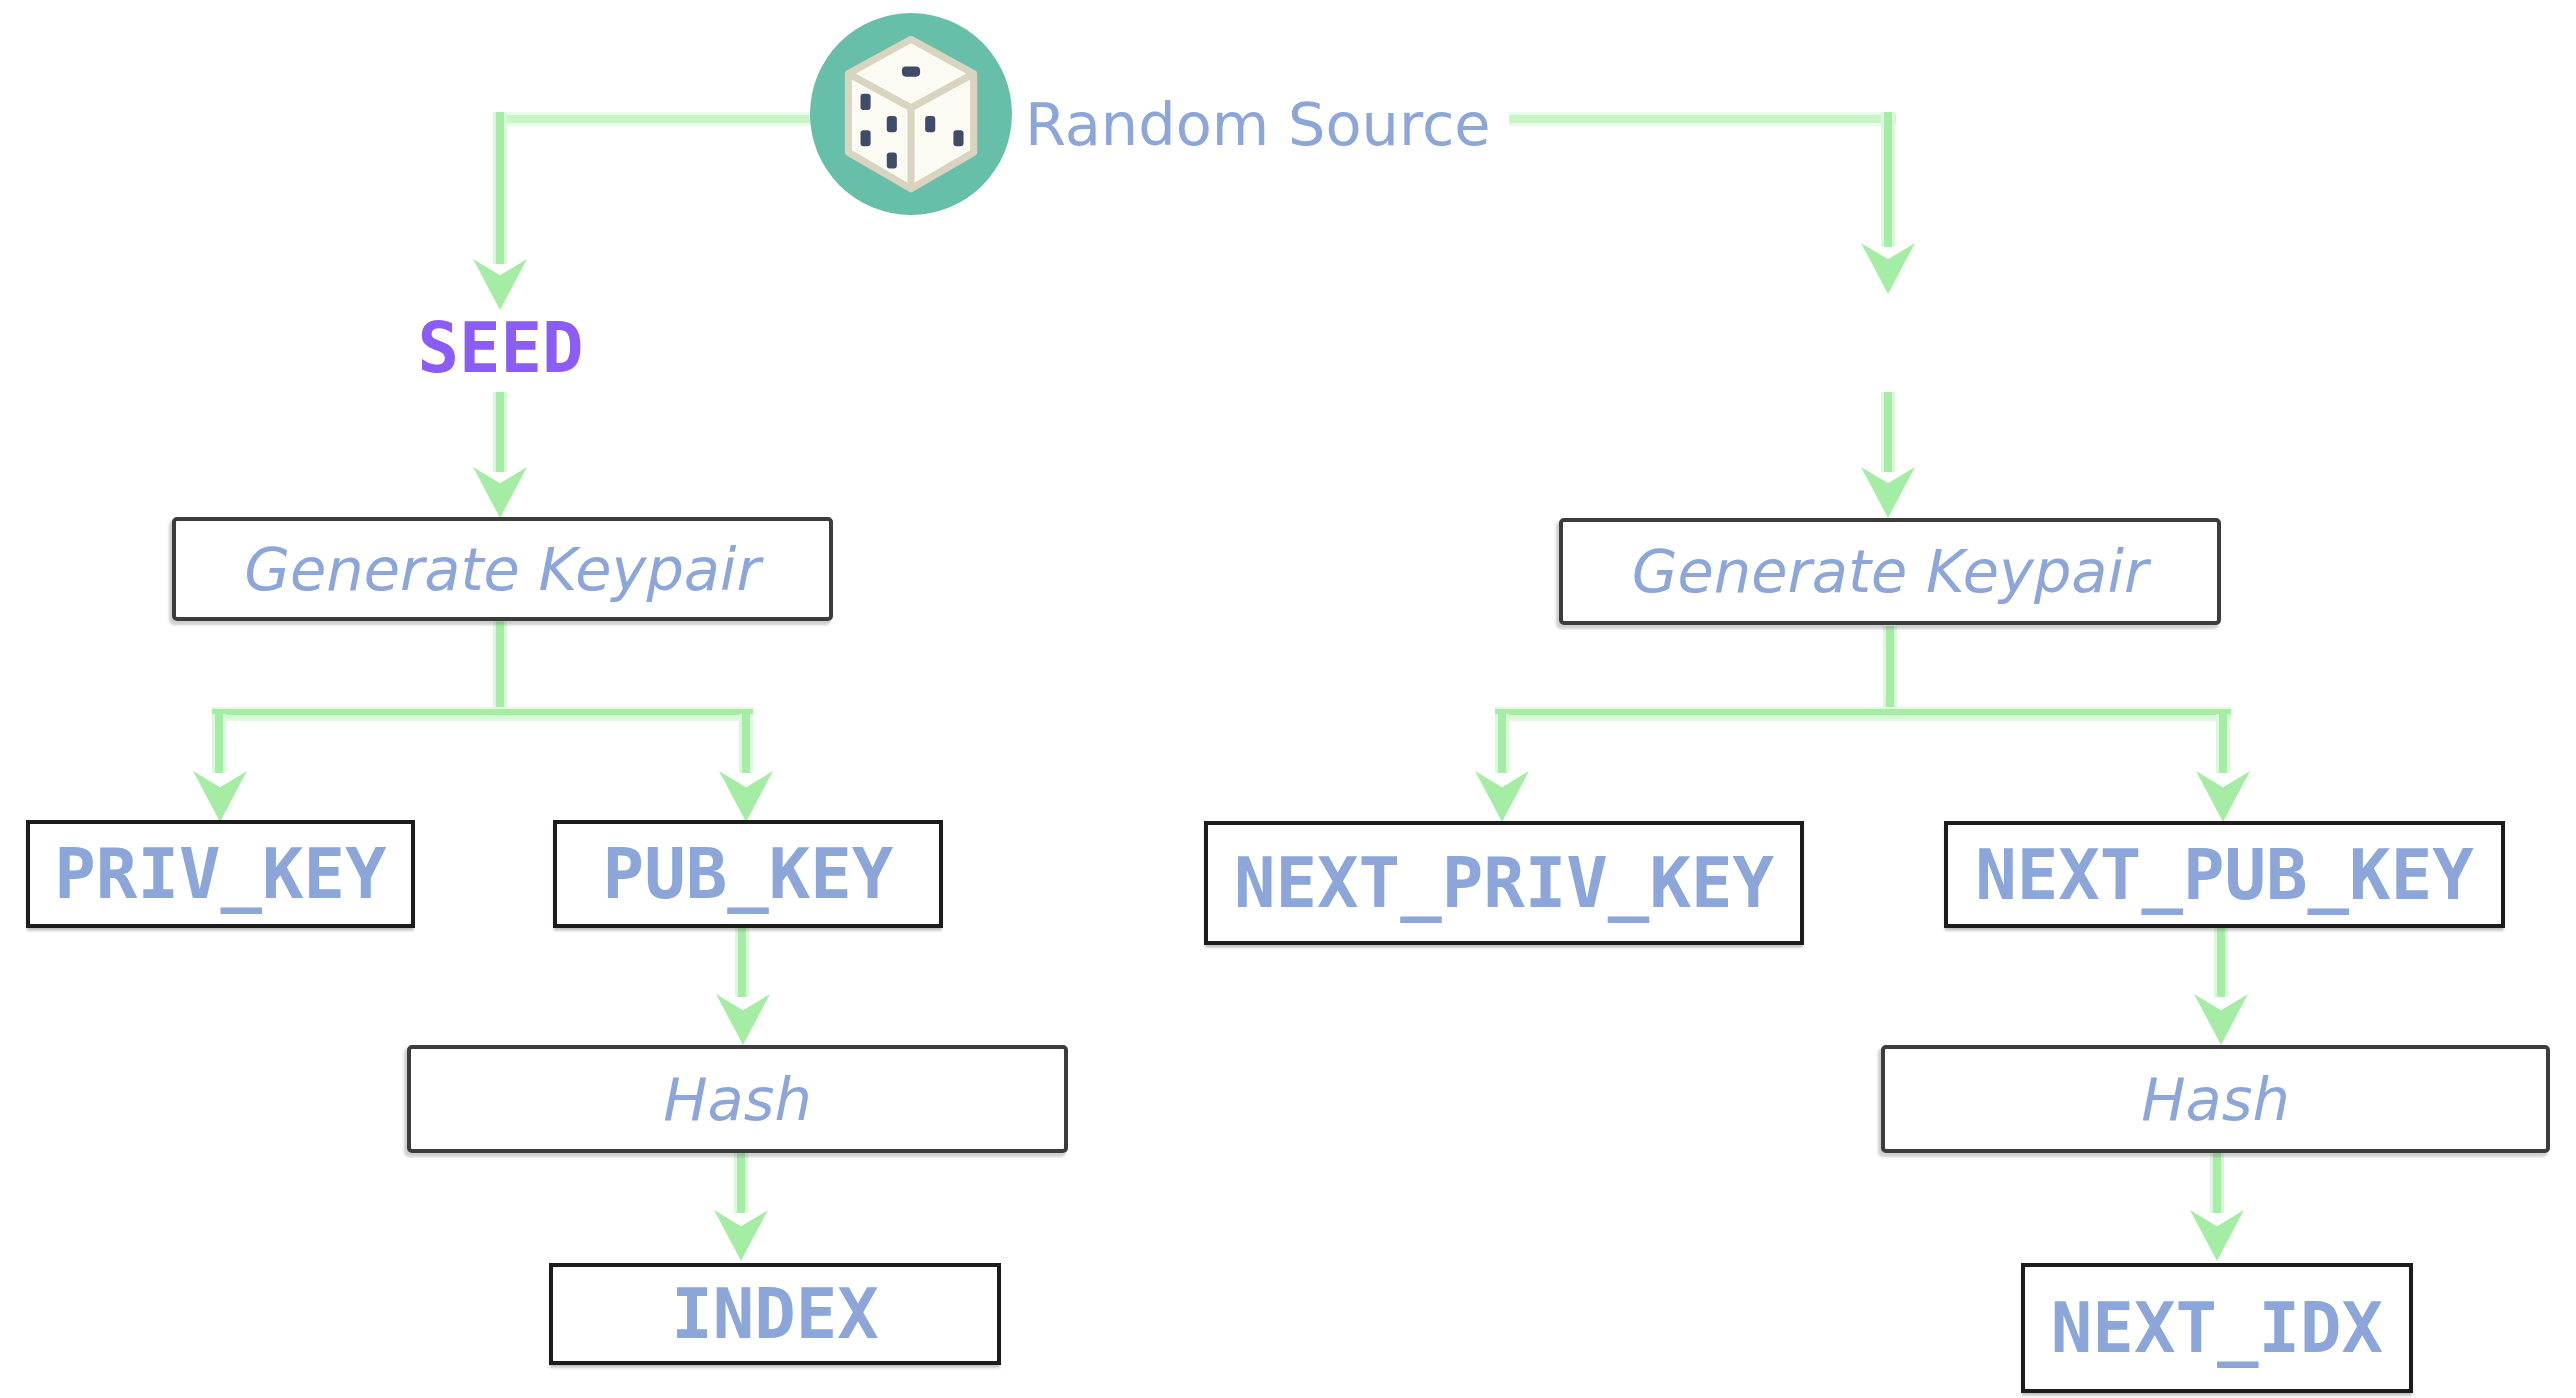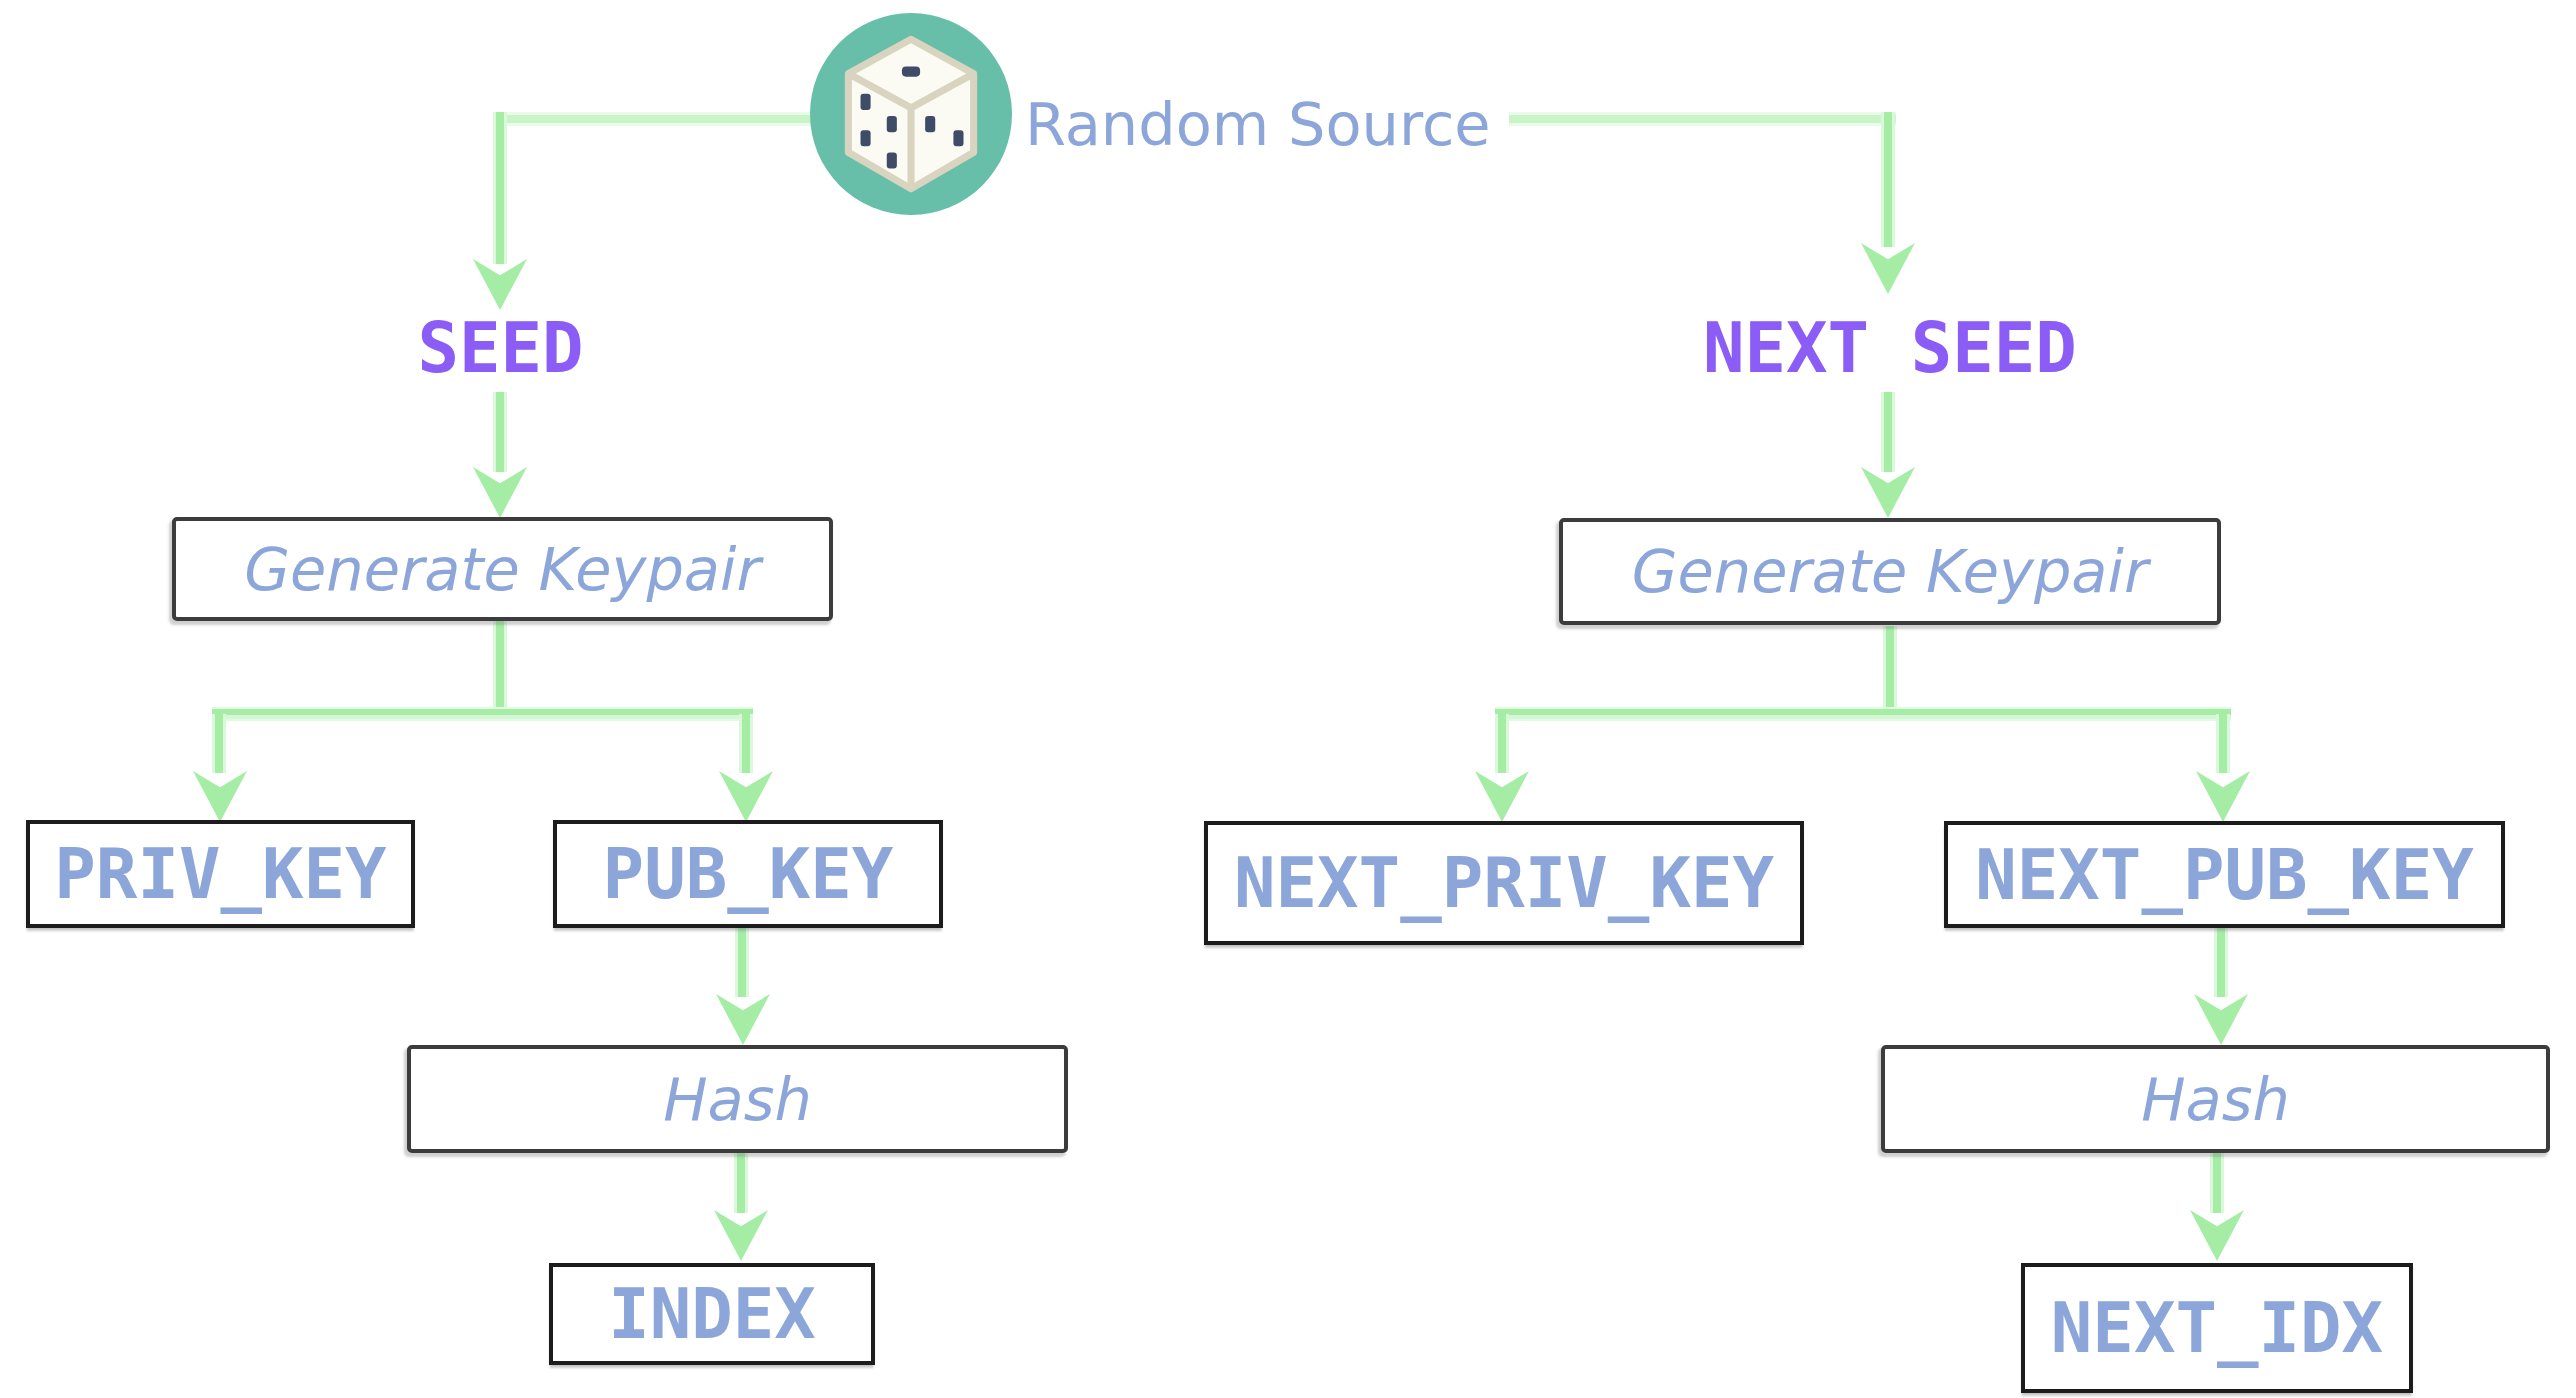--- a/index.html
+++ b/index.html
@@ -150,27 +150,26 @@
       <rect x="25" y="58" width="5" height="8" rx="1.5" fill="#3F4C68"></rect>
       <rect x="38" y="51" width="5" height="8" rx="1.5" fill="#3F4C68"></rect>
       <rect x="38" y="69" width="5" height="8" rx="1.5" fill="#3F4C68"></rect>
       <rect x="57" y="51" width="5" height="8" rx="1.5" fill="#3F4C68"></rect>
       <rect x="71" y="58" width="5" height="8" rx="1.5" fill="#3F4C68"></rect>
     </svg>
   </div>
   <div class="source-label" style="left:1025px;top:92px;">Random Source</div>
 
   <div class="free-label" style="left:335px;top:308px;width:331px;">SEED</div>
-  <div class="free-label" style="left:1703px;top:308px;width:371px;">NEXT SEED</div>
 
   <div class="box process-box" style="left:172px;top:517px;width:661px;height:104px;">Generate Keypair</div>
   <div class="box key-box" style="left:26px;top:820px;width:389px;height:108px;">PRIV_KEY</div>
   <div class="box key-box" style="left:553px;top:820px;width:390px;height:108px;">PUB_KEY</div>
   <div class="box process-box" style="left:407px;top:1045px;width:661px;height:108px;">Hash</div>
-  <div class="box key-box" style="left:549px;top:1263px;width:326px;height:102px;">INDEX</div>
+  <div class="box key-box" style="left:549px;top:1263px;width:452px;height:102px;">INDEX</div>
 
   <div class="box process-box" style="left:1559px;top:518px;width:662px;height:107px;">Generate Keypair</div>
   <div class="box key-box" style="left:1204px;top:821px;width:600px;height:124px;">NEXT_PRIV_KEY</div>
   <div class="box key-box" style="left:1944px;top:821px;width:561px;height:107px;">NEXT_PUB_KEY</div>
   <div class="box process-box" style="left:1881px;top:1045px;width:669px;height:108px;">Hash</div>
   <div class="box key-box" style="left:2021px;top:1263px;width:392px;height:130px;">NEXT_IDX</div>
 
 </div>
 
 

